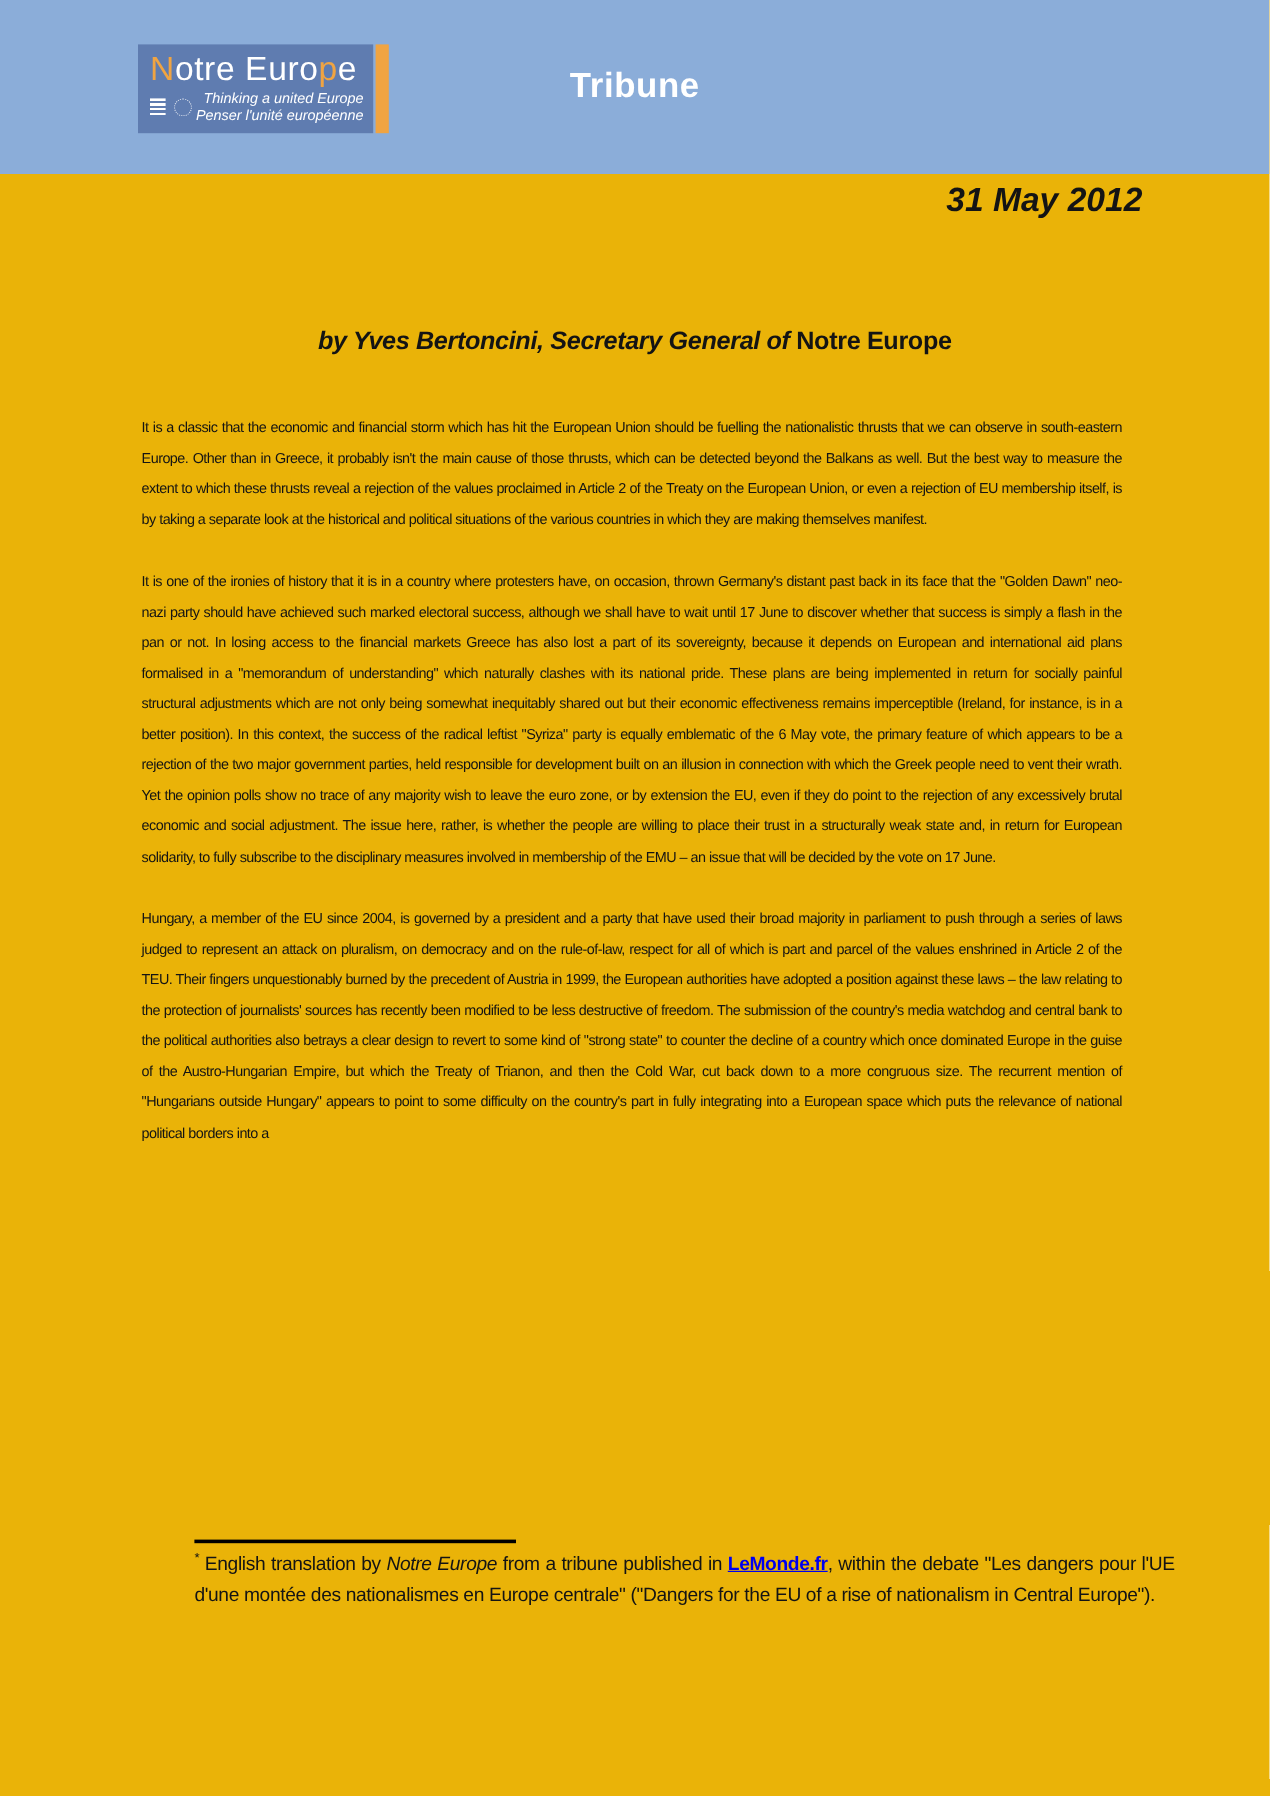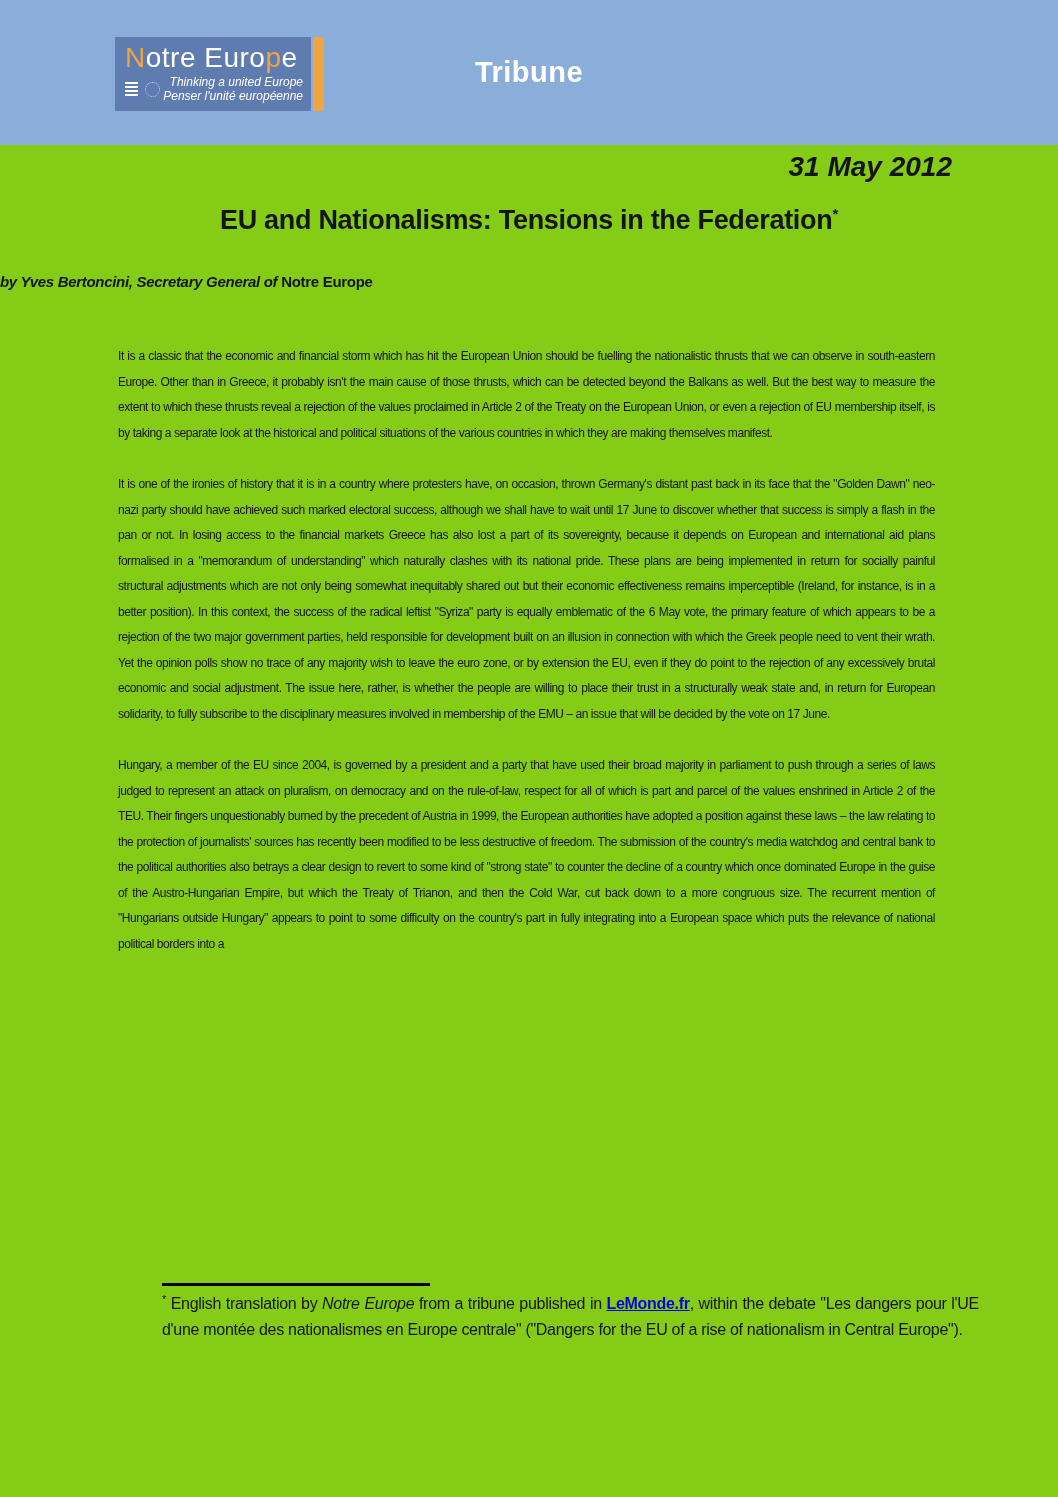--- a/index.html
+++ b/index.html
@@ -1,20 +1,20 @@
 <!DOCTYPE html>
 <html><head>
 <meta charset="utf-8">
 <style>
   html, body { margin: 0; padding: 0; background: #ffffff; }
   .page {
     position: relative;
     width: 1058px;
     height: 1497px;
-    background: #84cc16;
+    background: #eab308;
     font-family: "Liberation Sans", sans-serif;
     color: #141414;
     overflow: hidden;
     margin: 0 auto;
   }
   
   .band {
     position: absolute;
     top: 0; left: 0;
     width: 100%;
@@ -111,21 +111,22 @@
   .article-title sup {
     font-size: 15px;
     vertical-align: super;
     line-height: 0;
   }
   .byline {
     position: absolute;
     top: 273px;
     left: 0;
     width: 100%;
-    font-size: 15px;
+    text-align: center;
+    font-size: 21px;
     font-weight: 700;
     letter-spacing: -0.3px;
   }
   .byline .it { font-style: italic; }
   
   .body-text {
     position: absolute;
     top: 344px;
     left: 118px;
     width: 817px;
@@ -192,21 +193,20 @@
           </div>
         </div>
       </div>
       <div class="logo-bar"></div>
     </div>
     <h1 class="banner-title">Tribune</h1>
   </header>
 
   <div class="date-line">31 May 2012</div>
 
-  <h2 class="article-title"><span>EU and Nationalisms: Tensions in the Federation</span><sup>*</sup></h2>
 
   <div class="byline"><span class="it">by Yves Bertoncini, Secretary General of </span><span>Notre Europe</span></div>
 
   <div class="body-text">
     <p>It is a classic that the economic and financial storm which has hit the European Union should be fuelling the nationalistic thrusts that we can observe in south-eastern Europe. Other than in Greece, it probably isn't the main cause of those thrusts, which can be detected beyond the Balkans as well. But the best way to measure the extent to which these thrusts reveal a rejection of the values proclaimed in Article 2 of the Treaty on the European Union, or even a rejection of EU membership itself, is by taking a separate look at the historical and political situations of the various countries in which they are making themselves manifest.</p>
     <p>It is one of the ironies of history that it is in a country where protesters have, on occasion, thrown Germany's distant past back in its face that the "Golden Dawn" neo-nazi party should have achieved such marked electoral success, although we shall have to wait until 17 June to discover whether that success is simply a flash in the pan or not. In losing access to the financial markets Greece has also lost a part of its sovereignty, because it depends on European and international aid plans formalised in a "memorandum of understanding" which naturally clashes with its national pride. These plans are being implemented in return for socially painful structural adjustments which are not only being somewhat inequitably shared out but their economic effectiveness remains imperceptible (Ireland, for instance, is in a better position). In this context, the success of the radical leftist "Syriza" party is equally emblematic of the 6 May vote, the primary feature of which appears to be a rejection of the two major government parties, held responsible for development built on an illusion in connection with which the Greek people need to vent their wrath. Yet the opinion polls show no trace of any majority wish to leave the euro zone, or by extension the EU, even if they do point to the rejection of any excessively brutal economic and social adjustment. The issue here, rather, is whether the people are willing to place their trust in a structurally weak state and, in return for European solidarity, to fully subscribe to the disciplinary measures involved in membership of the EMU – an issue that will be decided by the vote on 17 June.</p>
     <p>Hungary, a member of the EU since 2004, is governed by a president and a party that have used their broad majority in parliament to push through a series of laws judged to represent an attack on pluralism, on democracy and on the rule-of-law, respect for all of which is part and parcel of the values enshrined in Article 2 of the TEU. Their fingers unquestionably burned by the precedent of Austria in 1999, the European authorities have adopted a position against these laws – the law relating to the protection of journalists' sources has recently been modified to be less destructive of freedom. The submission of the country's media watchdog and central bank to the political authorities also betrays a clear design to revert to some kind of "strong state" to counter the decline of a country which once dominated Europe in the guise of the Austro-Hungarian Empire, but which the Treaty of Trianon, and then the Cold War, cut back down to a more congruous size. The recurrent mention of "Hungarians outside Hungary" appears to point to some difficulty on the country's part in fully integrating into a European space which puts the relevance of national political borders into a</p>
   </div>
 
   <div class="footnote-area">

